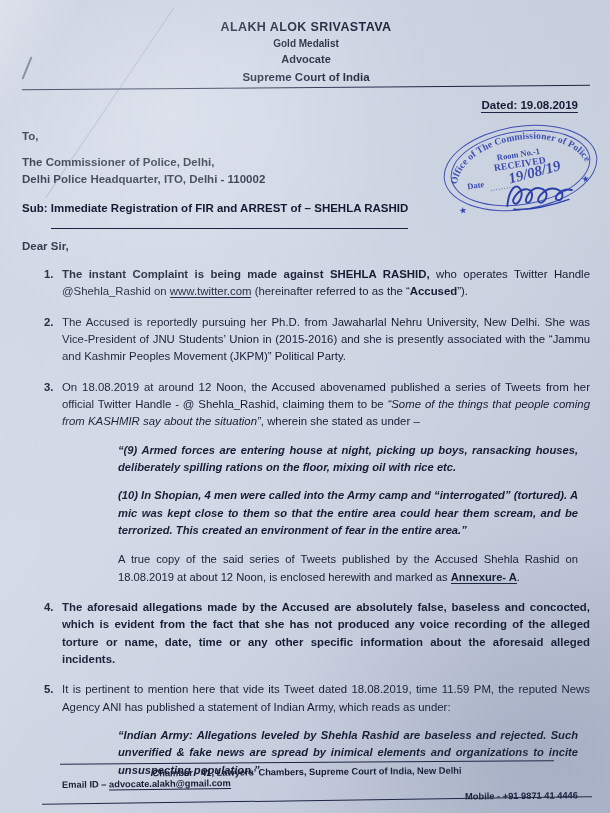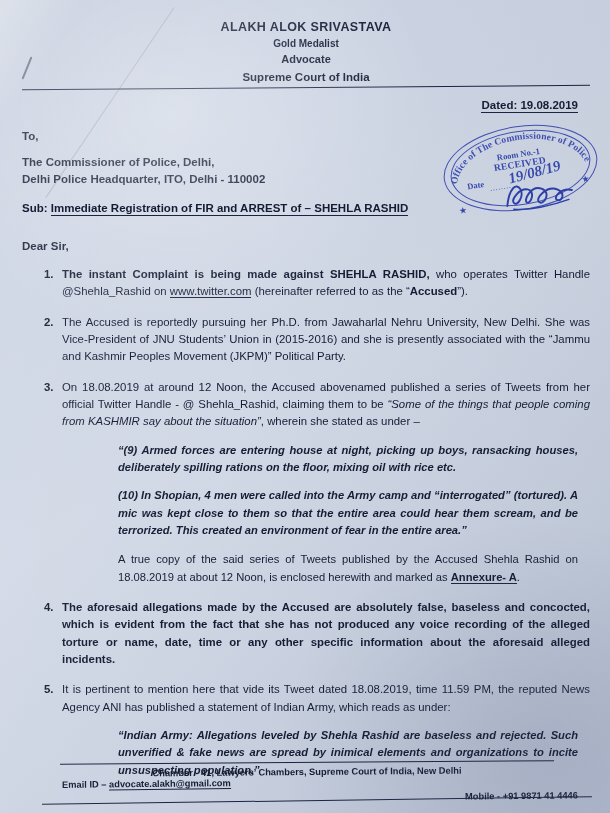--- a/index.html
+++ b/index.html
@@ -89,21 +89,21 @@
 
   
   .to { font-size: 11.5px; font-weight: bold; margin-top: 17px; }
   .addr {
     font-size: 11.5px; font-weight: bold; margin-top: 12px; line-height: 1.42;
   }
   .subject {
     font-size: 11.5px; font-weight: bold; margin-top: 15px;
     position: relative; z-index: 3;
   }
-  .subject u { text-decoration: none; border-bottom: 1.4px solid #1b2340; padding-bottom: 1px; }
+  .subject u { text-decoration: none; border-bottom: 1.4px solid #1b2340; padding-bottom: 14px; }
 
   .dear { font-size: 11.5px; font-weight: bold; margin-top: 26px; }
 
   
   ol.body-list {
     margin: 14px 0 0 0;
     padding-left: 0;
     list-style: none;
     counter-reset: item;
   }

